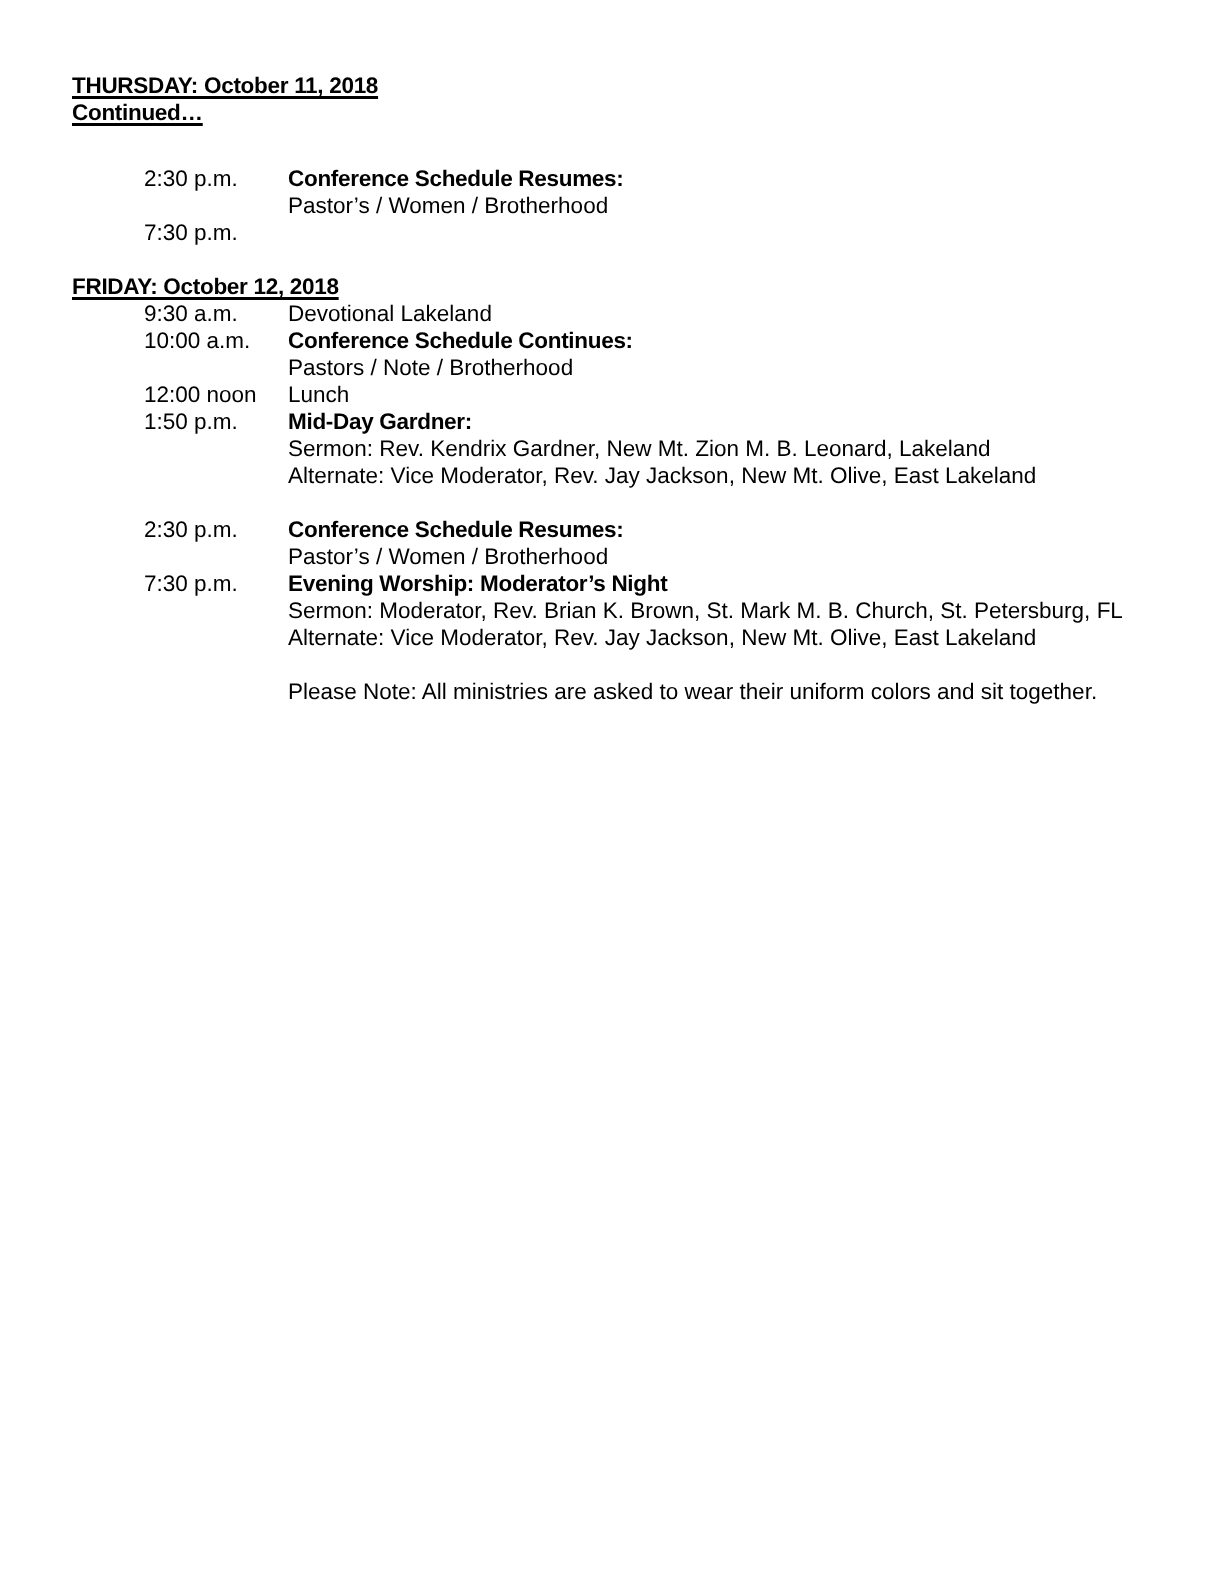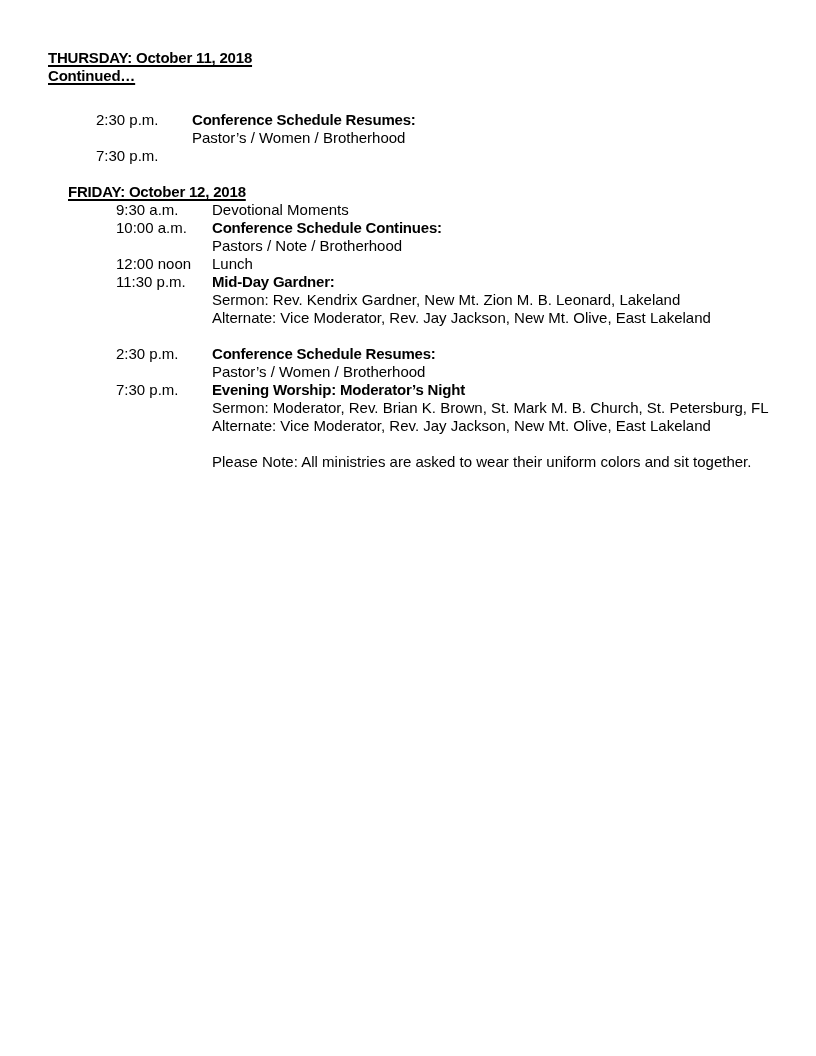--- a/index.html
+++ b/index.html
@@ -26,21 +26,21 @@
     letter-spacing: -0.2px;
   }
   .events { margin-top: 26px; }
   .event {
     display: grid;
     grid-template-columns: 144px 1fr;
     align-items: start;
   }
   .time-cell { padding-left: 48px; white-space: nowrap; }
   .event-title-bold { font-weight: bold; letter-spacing: -0.2px; }
-  .friday-section { margin-top: 18px; margin-left: 20px; }
+  .friday-section { margin-top: 18px; }
   .afternoon { margin-top: 18px; }
   .note-row { margin-top: 18px; }
   .line { white-space: nowrap; }
 </style>
 </head>
 <body>
 
 <div class="doc">
 
   <div class="day-heading line">THURSDAY: October 11, 2018</div>
@@ -64,41 +64,41 @@
 
   <div class="friday-section">
 
     <div class="day-heading line">FRIDAY: October 12, 2018</div>
 
     <div>
 
       <div class="event">
         <div class="time-cell line">9:30 a.m.</div>
         <div>
-          <div class="line">Devotional Moments</div>
+          <div class="line">Devotional Lakeland</div>
         </div>
       </div>
 
       <div class="event">
         <div class="time-cell line">10:00 a.m.</div>
         <div>
           <div class="event-title-bold line">Conference Schedule Continues:</div>
           <div class="line">Pastors / Note / Brotherhood</div>
         </div>
       </div>
 
       <div class="event">
         <div class="time-cell line">12:00 noon</div>
         <div>
           <div class="line">Lunch</div>
         </div>
       </div>
 
       <div class="event">
-        <div class="time-cell line">11:30 p.m.</div>
+        <div class="time-cell line">1:50 p.m.</div>
         <div>
           <div class="event-title-bold line">Mid-Day Gardner:</div>
           <div class="line">Sermon: Rev. Kendrix Gardner, New Mt. Zion M. B. Leonard, Lakeland</div>
           <div class="line">Alternate: Vice Moderator, Rev. Jay Jackson, New Mt. Olive, East Lakeland</div>
         </div>
       </div>
 
     </div>
 
     <div class="afternoon">

